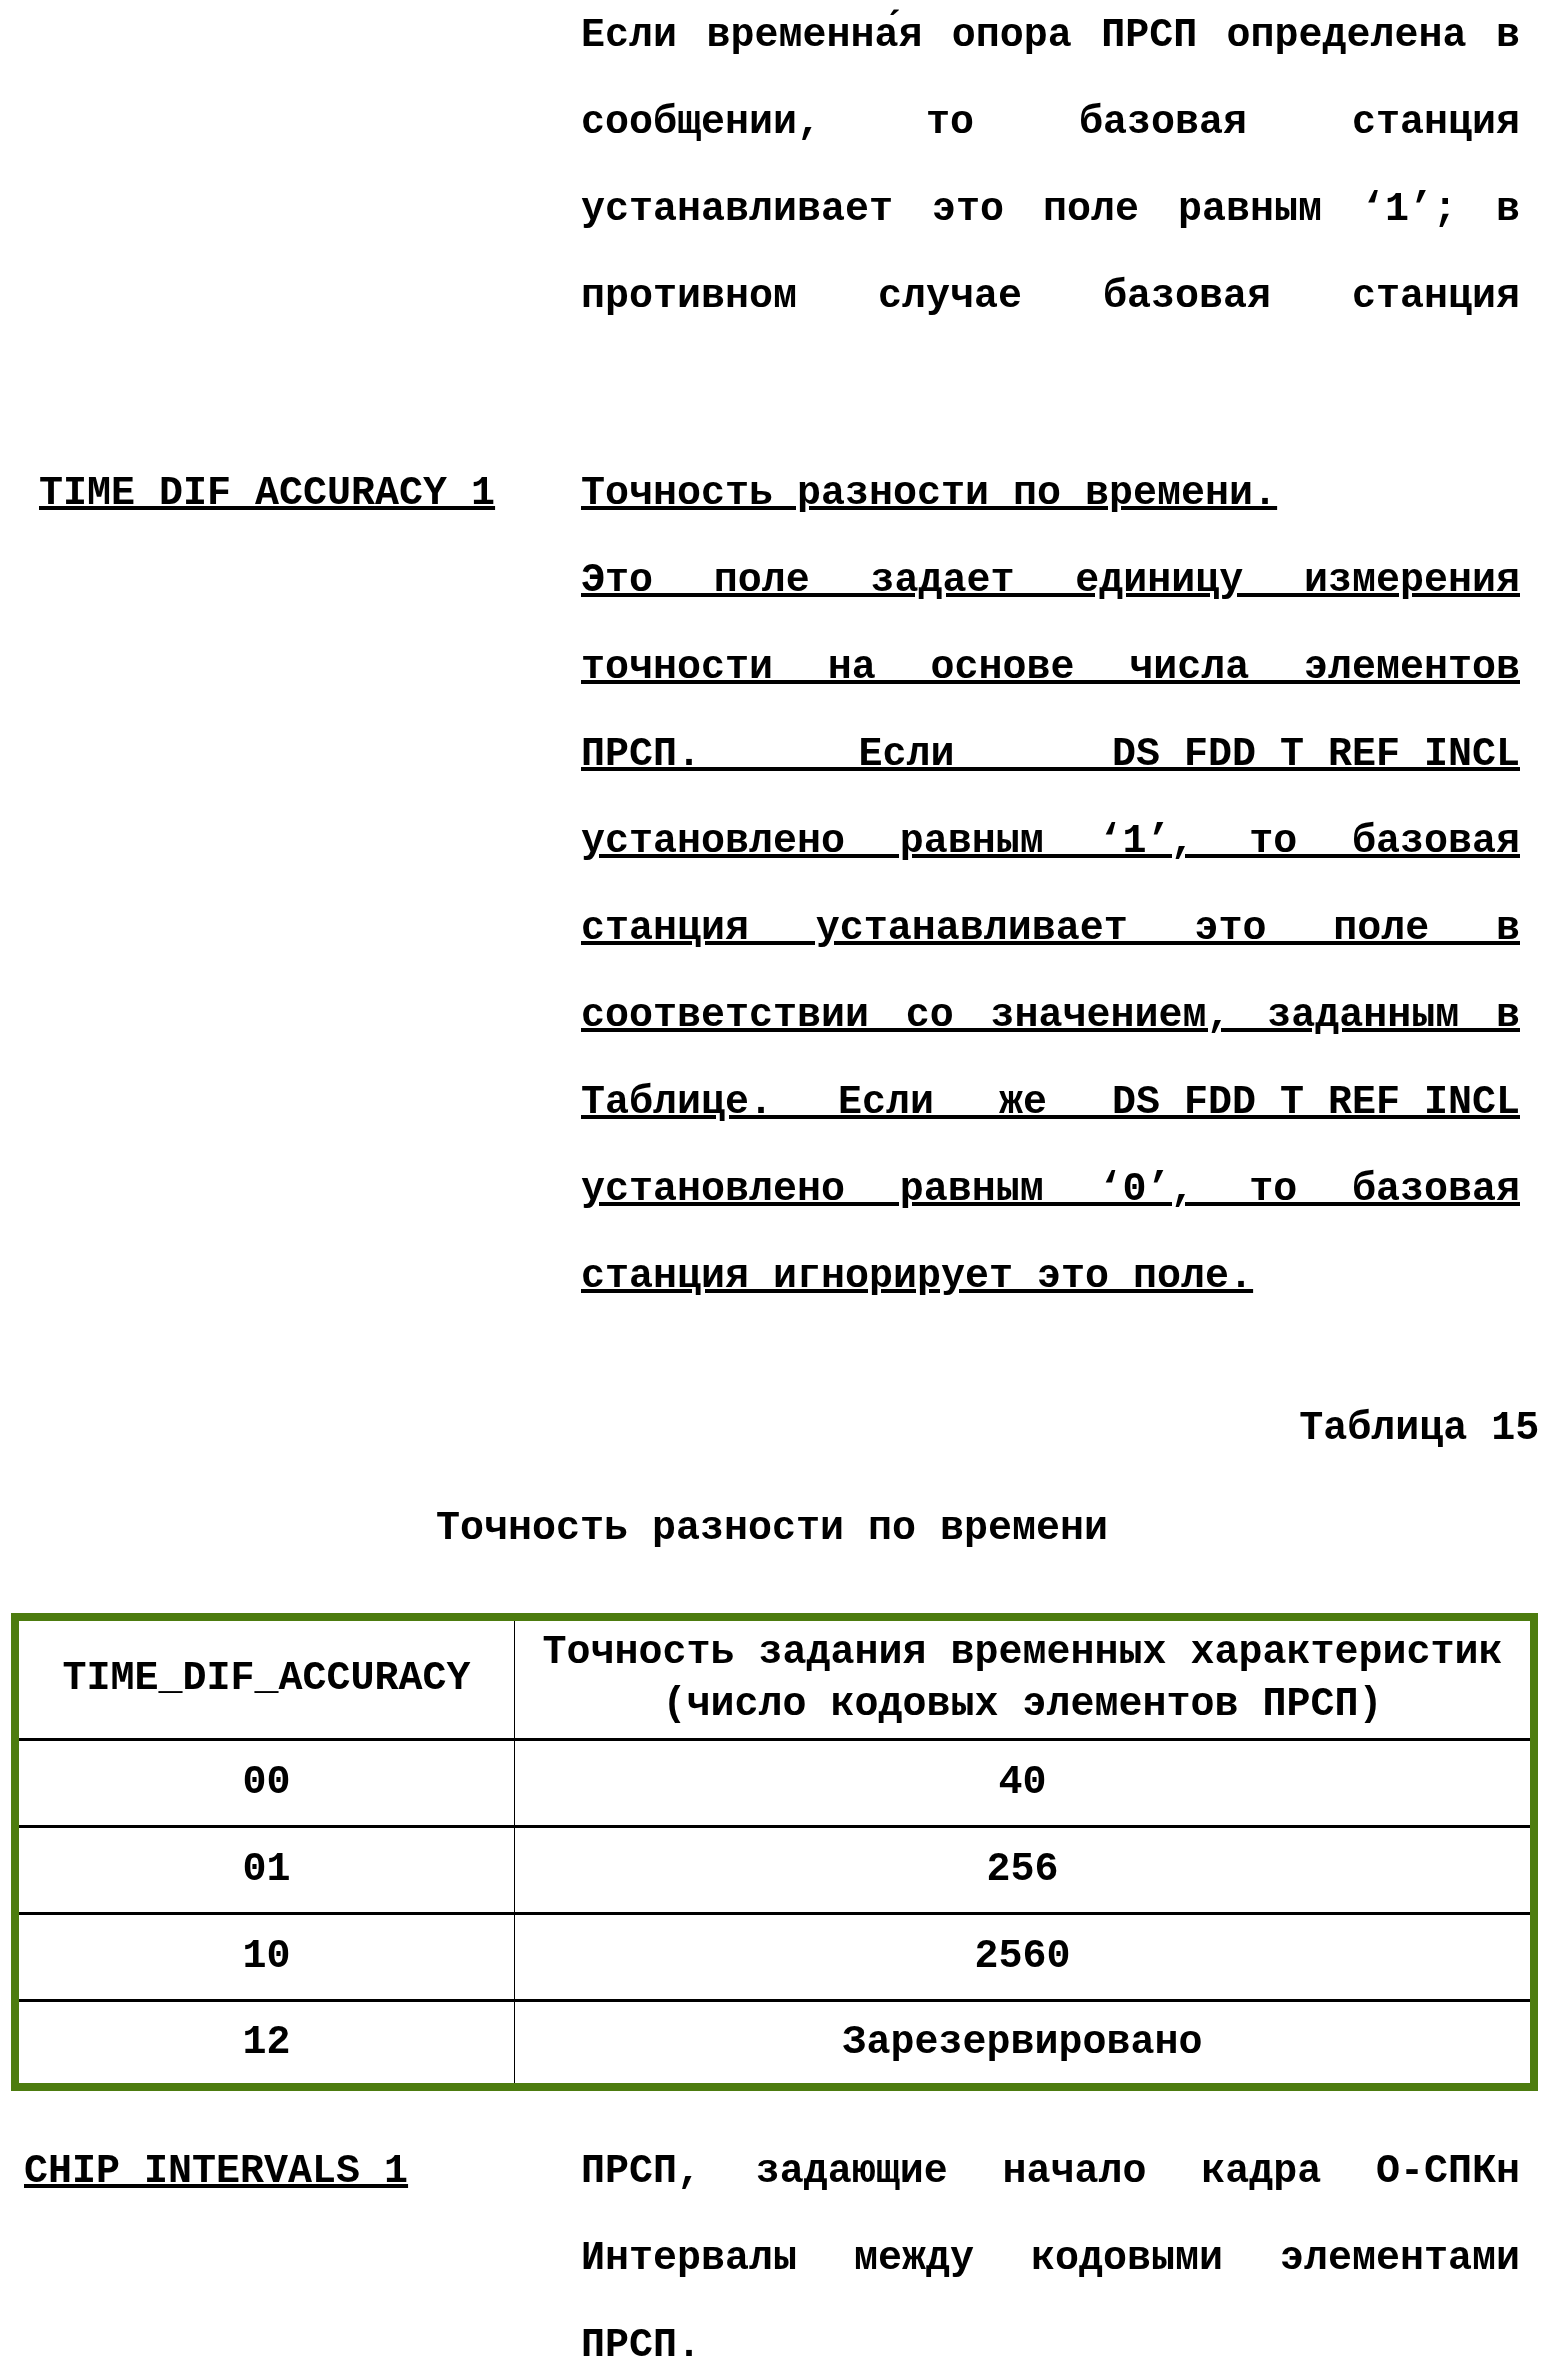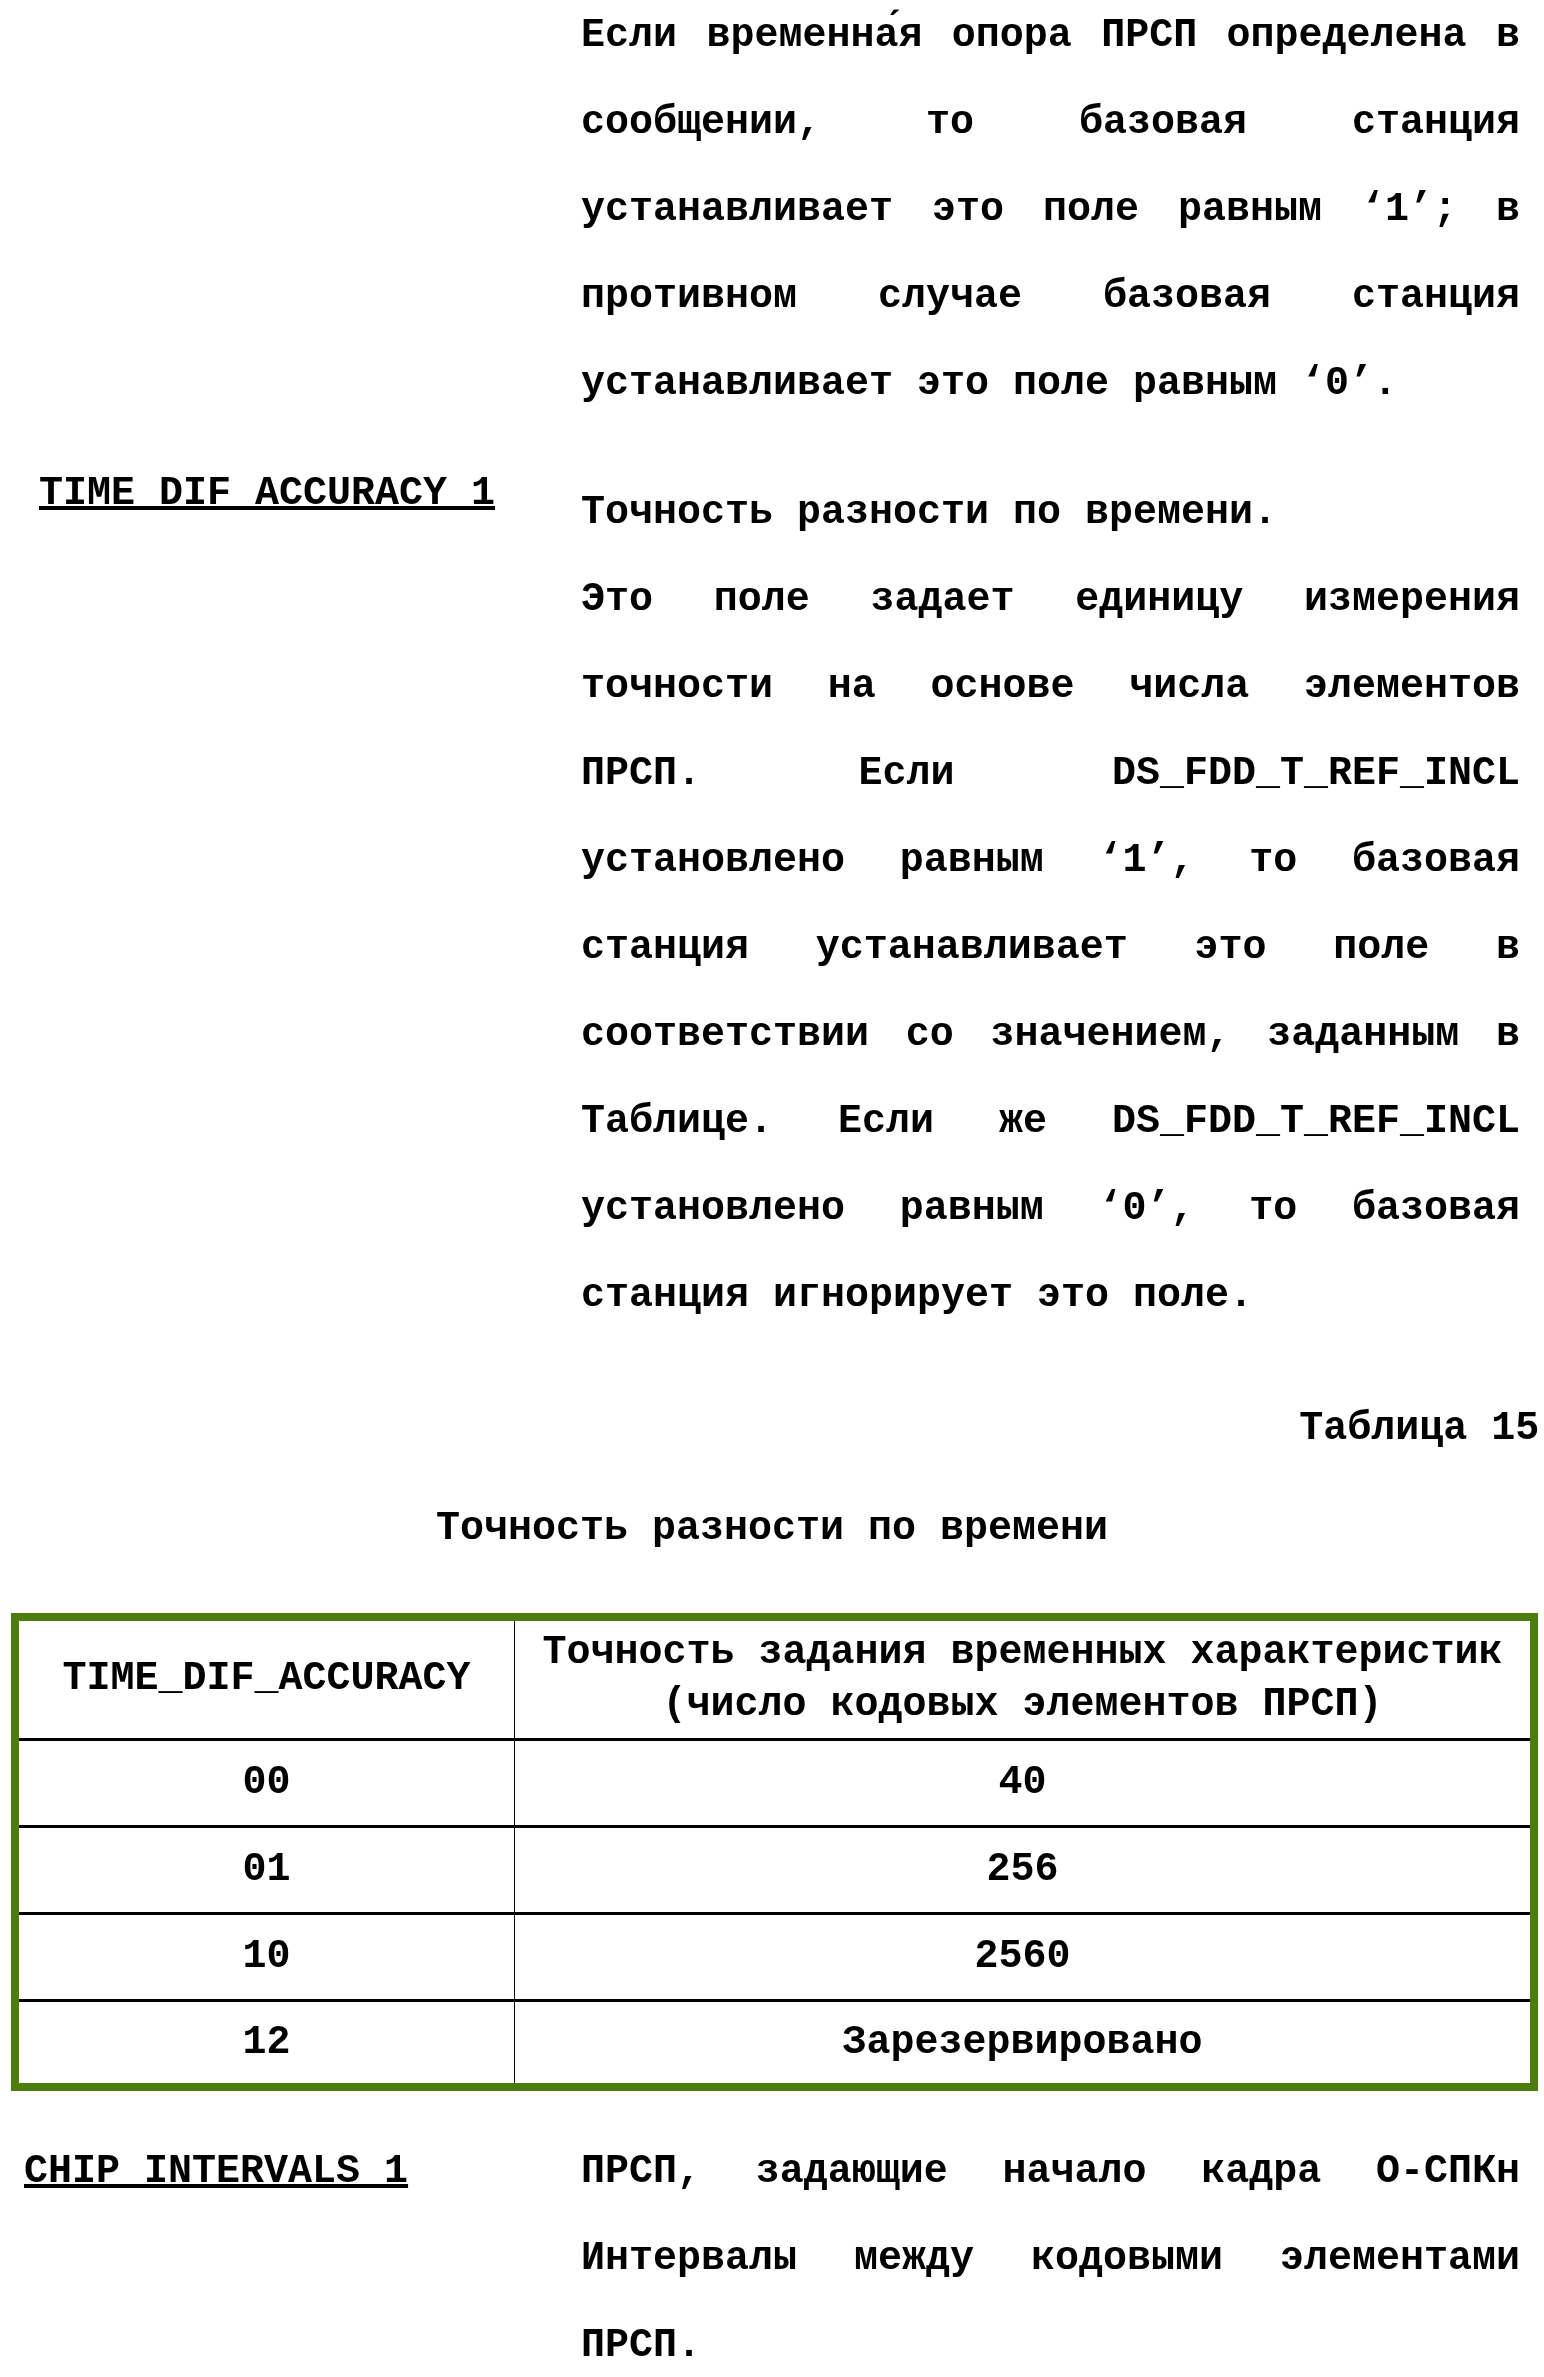--- a/index.html
+++ b/index.html
@@ -40,26 +40,25 @@
 </head>
 <body>
 
 <div class="page">
 
   <div class="para" style="left:581px; top:13px; width:939px;">
       <div class="line just">Если временна́я опора ПРСП определена в</div>
       <div class="line just">сообщении, то базовая станция</div>
       <div class="line just">устанавливает это поле равным ‘1’; в</div>
       <div class="line just">противном случае базовая станция</div>
-      <div class="line">устанавливает это поле равным ‘0’.</div>
     </div>
 
   <div class="field-label" style="left:39px; top:471px;">TIME_DIF_ACCURACY_1</div>
 
-  <div class="para" style="left:581px; top:490px; width:939px;">
+  <div class="para" style="left:581px; top:471px; width:939px;text-decoration:underline;">
       <div class="line">Точность разности по времени.</div>
       <div class="line just">Это поле задает единицу измерения</div>
       <div class="line just">точности на основе числа элементов</div>
       <div class="line just">ПРСП. Если DS_FDD_T_REF_INCL</div>
       <div class="line just">установлено равным ‘1’, то базовая</div>
       <div class="line just">станция устанавливает это поле в</div>
       <div class="line just">соответствии со значением, заданным в</div>
       <div class="line just">Таблице. Если же DS_FDD_T_REF_INCL</div>
       <div class="line just">установлено равным ‘0’, то базовая</div>
       <div class="line">станция игнорирует это поле.</div>

